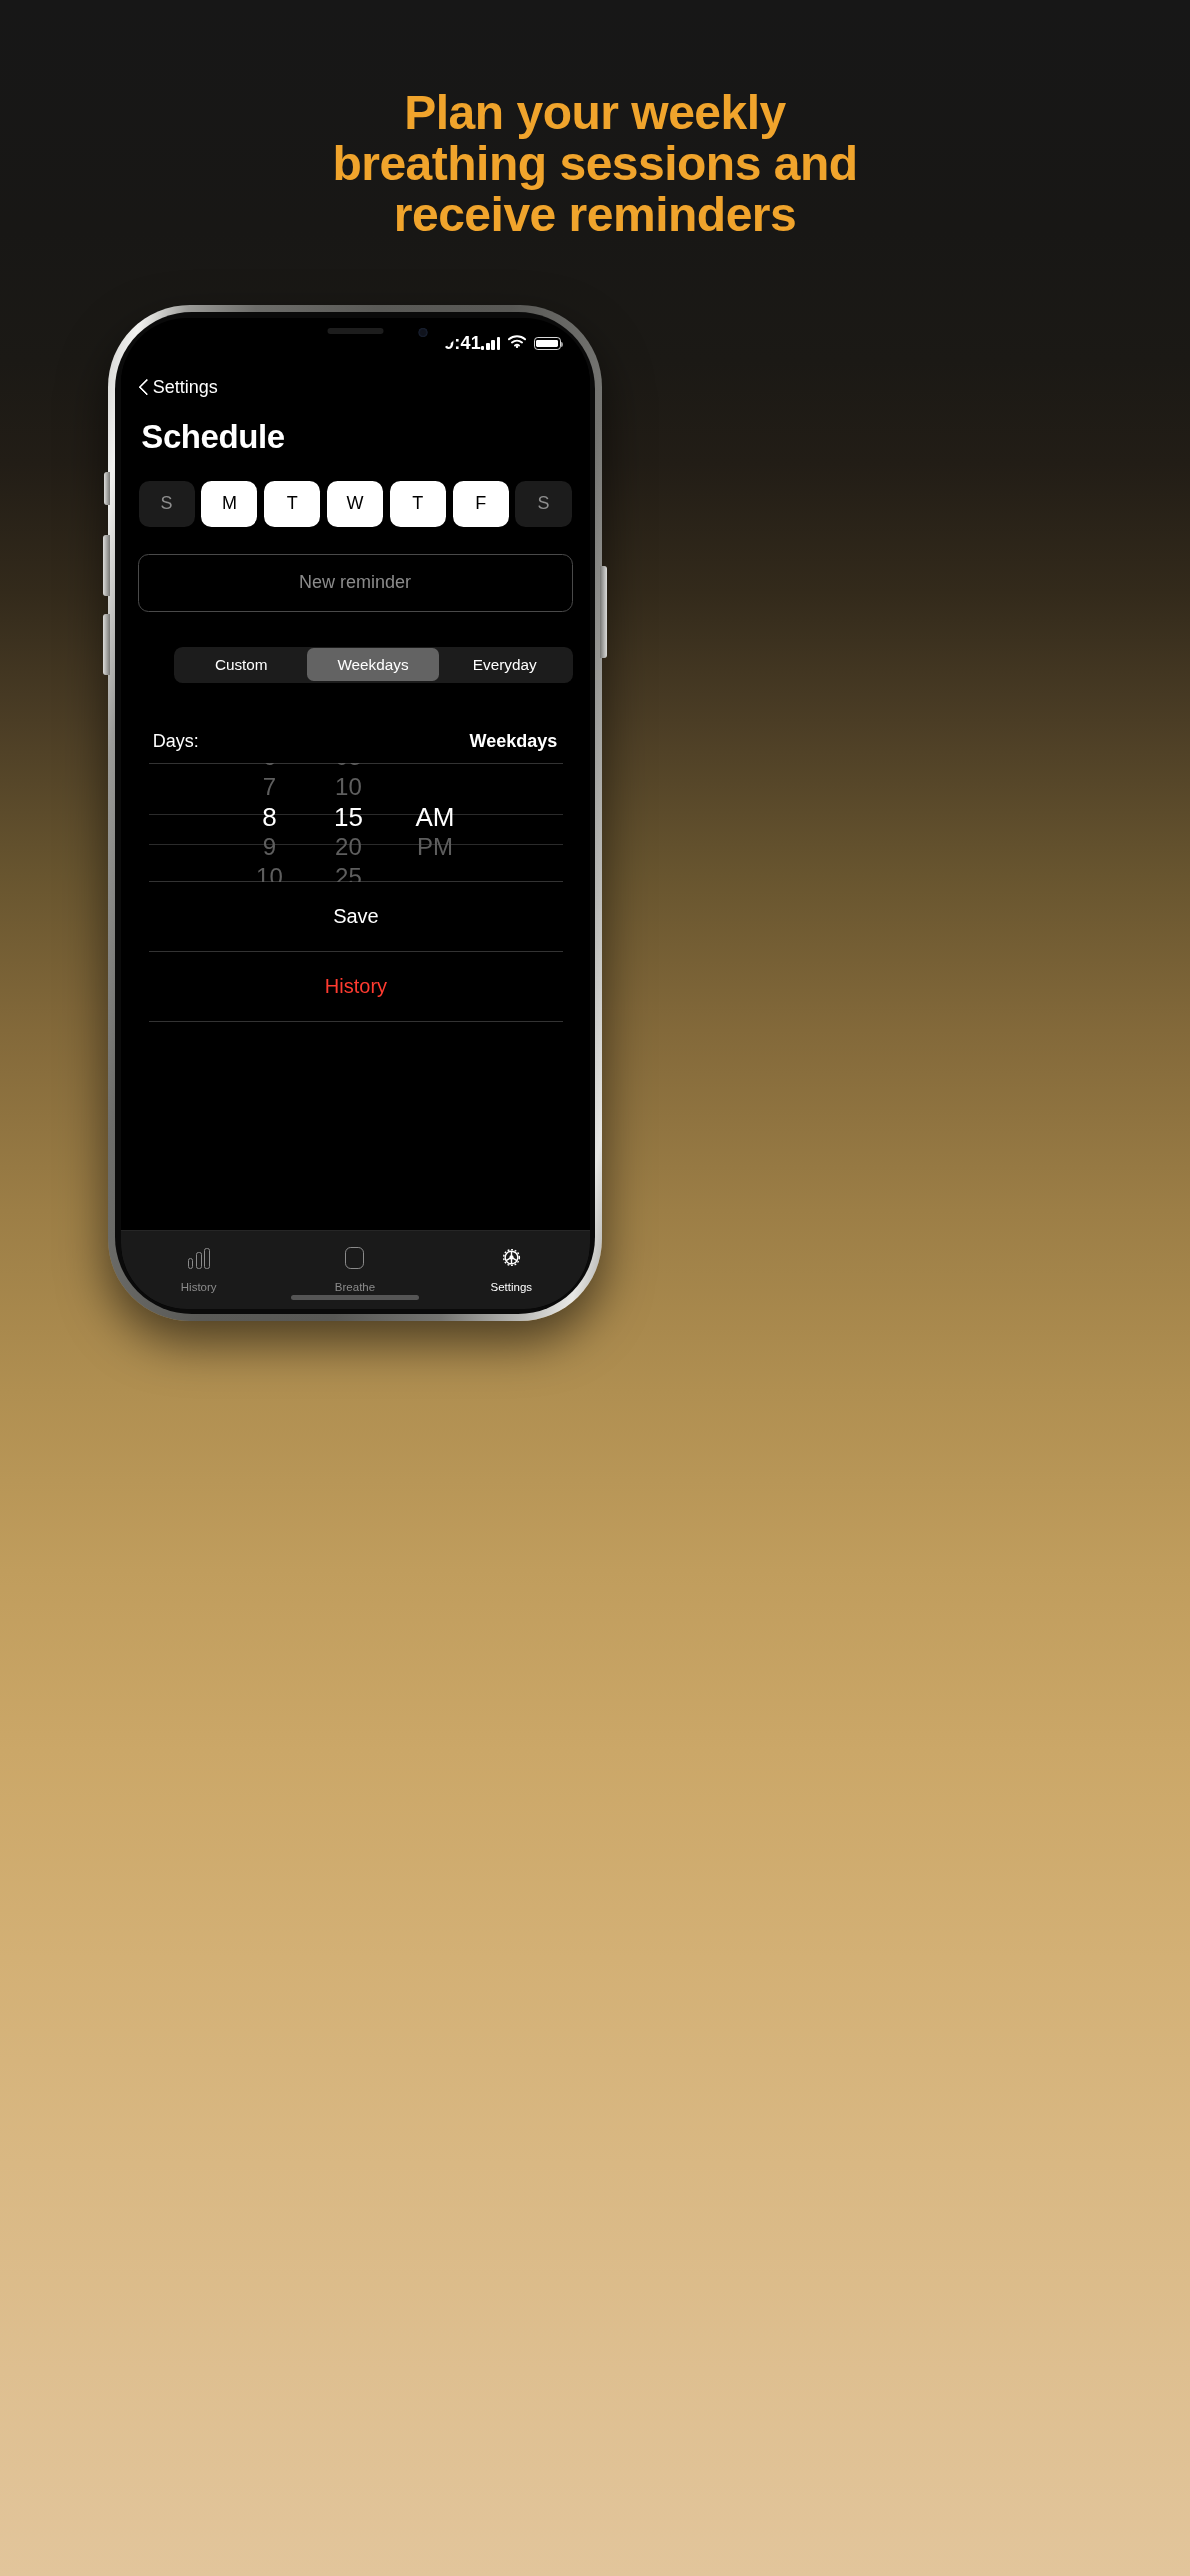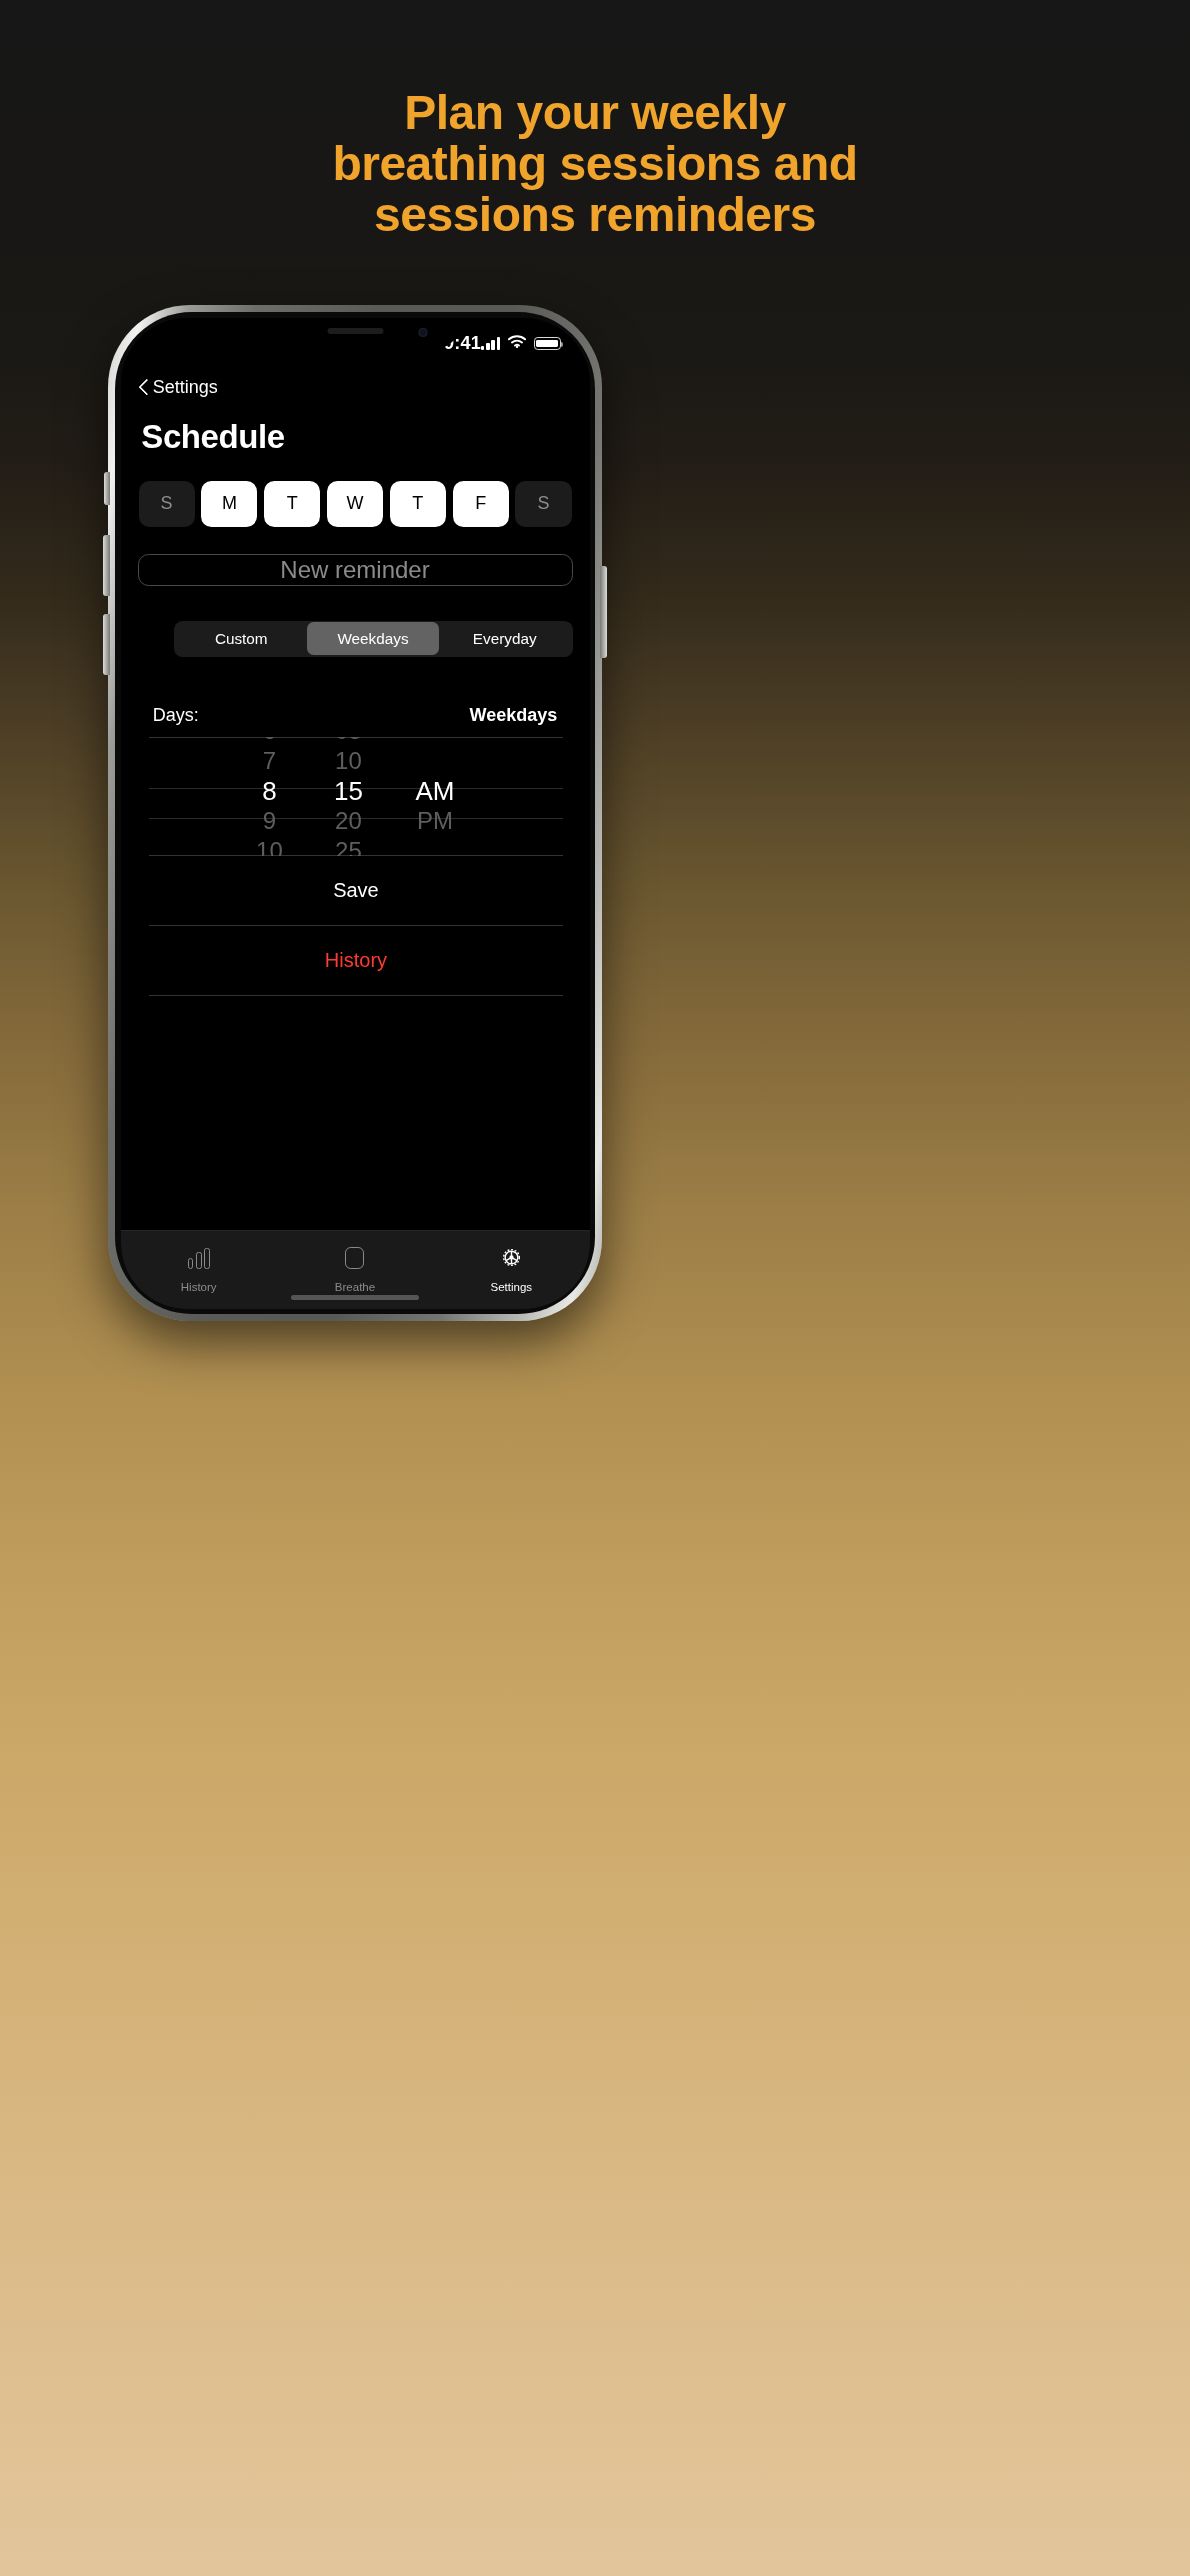--- a/index.html
+++ b/index.html
@@ -209,27 +209,27 @@
     display:flex; align-items:center; justify-content:center;
     font-size:18px;
     background:#1c1c1c;
     color:#8e8e8e;
   }
   .day.on { background:#fff; color:#000; }
 
   
   .reminder {
     margin-top:27px;
-    height:32px;
+    height:58px;
     border:1px solid #4a4a4a;
     border-radius:10.5px;
     background:transparent;
     color:#fff;
     font-family:inherit;
-    font-size:24px;
+    font-size:18px;
     text-align:center;
     width:100%;
     outline:none;
   }
   .reminder::placeholder { color:#8b8b8b; }
 
   
   .segment {
     margin-top:35px;
     height:36px;
@@ -346,21 +346,21 @@
   }
 </style>
 </head>
 <body>
 
 <div class="bg"></div>
 
 <div class="headline">
   <span>Plan your weekly</span>
   <span>breathing sessions and</span>
-  <span>sessions reminders</span>
+  <span>receive reminders</span>
 </div>
 
 <div class="device">
   <div class="device-frame"></div>
   <div class="btn-side btn-mute"></div>
   <div class="btn-side btn-vup"></div>
   <div class="btn-side btn-vdn"></div>
   <div class="btn-side btn-pwr"></div>
   <div class="device-inner"></div>
 

